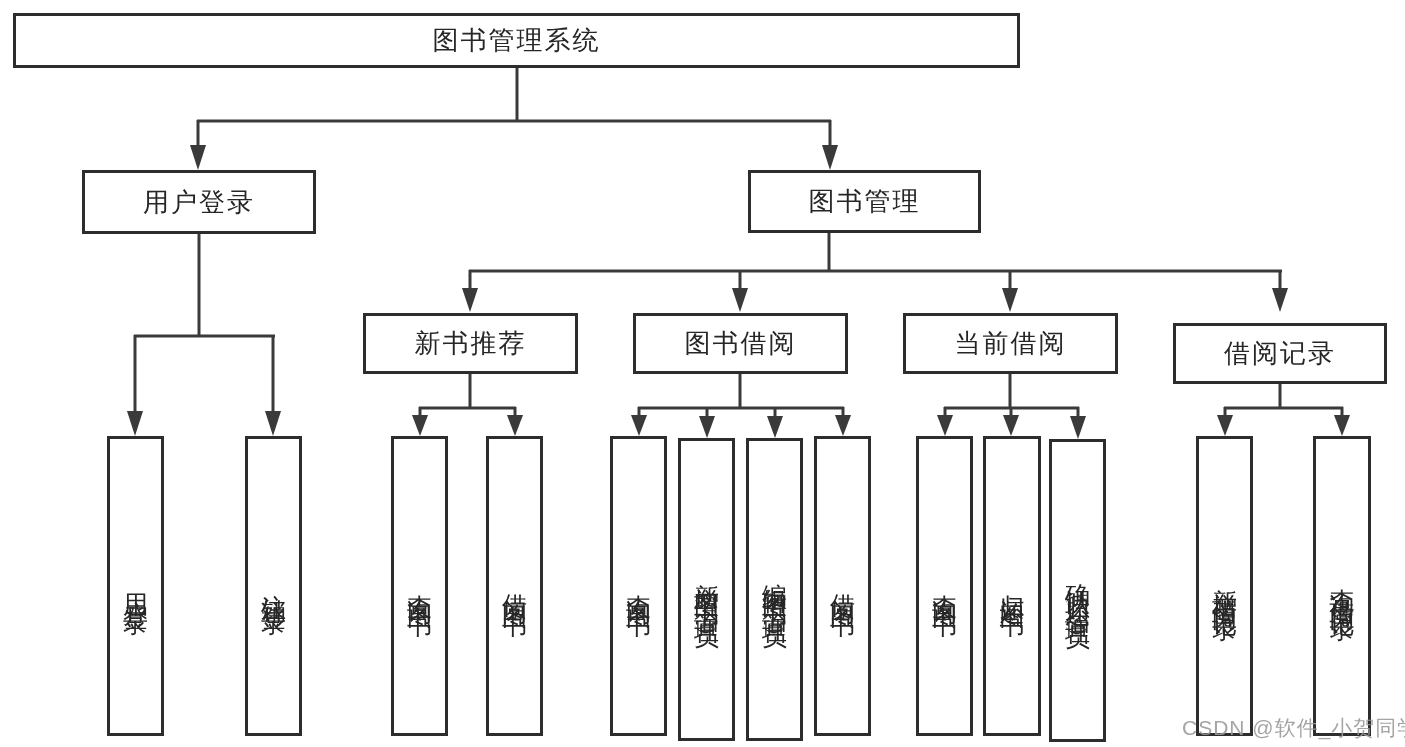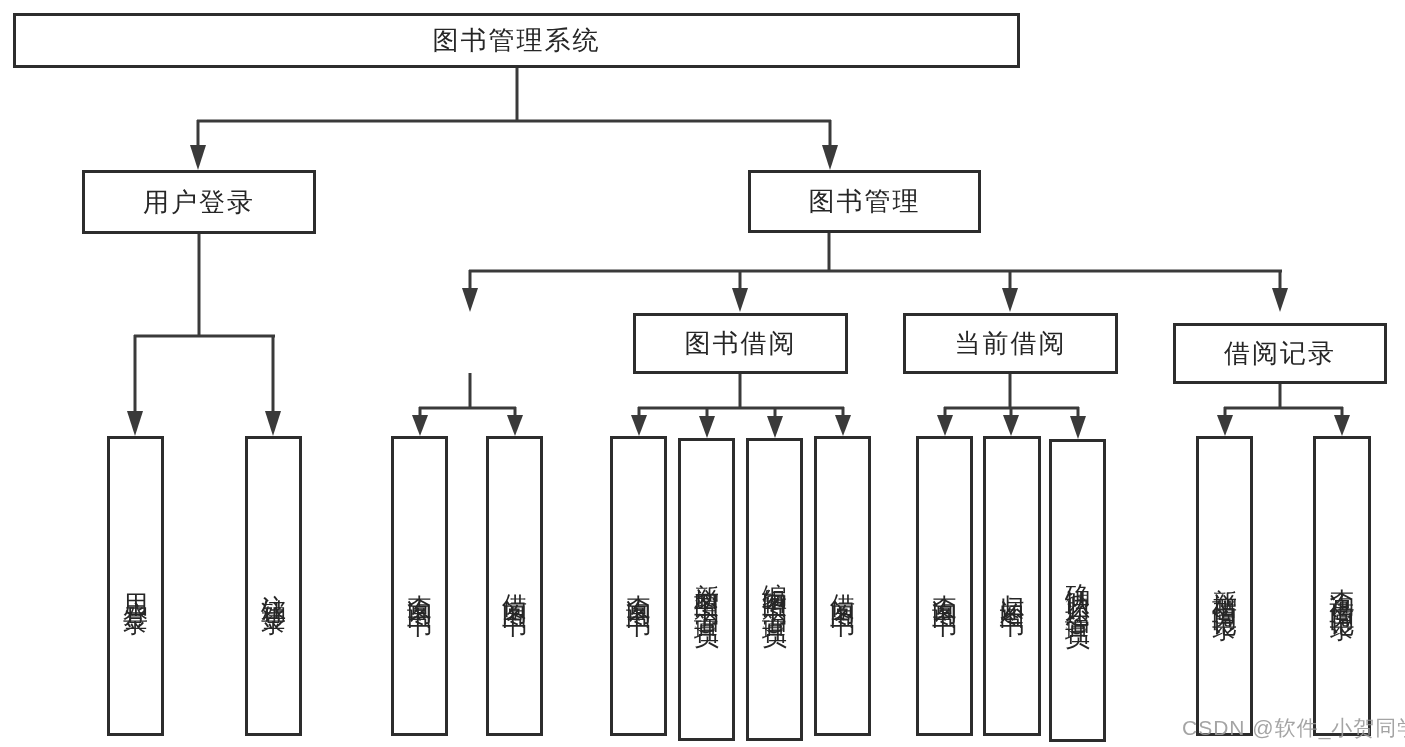--- a/index.html
+++ b/index.html
@@ -134,20 +134,21 @@
       <line x1="1342" y1="407" x2="1342" y2="417"></line>
       <polygon points="1334,415 1350,415 1342,436"></polygon>
     </g>
   </svg>
 
   <div class="node h" style="left:13px; top:13px; width:1007px; height:55px;">图书管理系统</div>
 
   <div class="node h" style="left:82px; top:170px; width:234px; height:64px;">用户登录</div>
   <div class="node h" style="left:712px; top:170px; width:233px; height:63px;margin-left:36px;">图书管理</div>
 
+  <div class="node h" style="left:363px; top:313px; width:215px; height:61px;">新书推荐</div>
   <div class="node h" style="left:633px; top:313px; width:215px; height:61px;">图书借阅</div>
   <div class="node h" style="left:903px; top:313px; width:215px; height:61px;">当前借阅</div>
   <div class="node h" style="left:1173px; top:313px; width:214px; height:61px;margin-top:10px;">借阅记录</div>
 
   <div class="node v" style="left:107px; top:436px; width:57px; height:300px;">用户登录</div>
   <div class="node v" style="left:245px; top:436px; width:57px; height:300px;">注销登录</div>
 
   <div class="node v" style="left:391px; top:436px; width:57px; height:300px;">查询图书</div>
   <div class="node v" style="left:486px; top:436px; width:57px; height:300px;">借阅图书</div>
 

